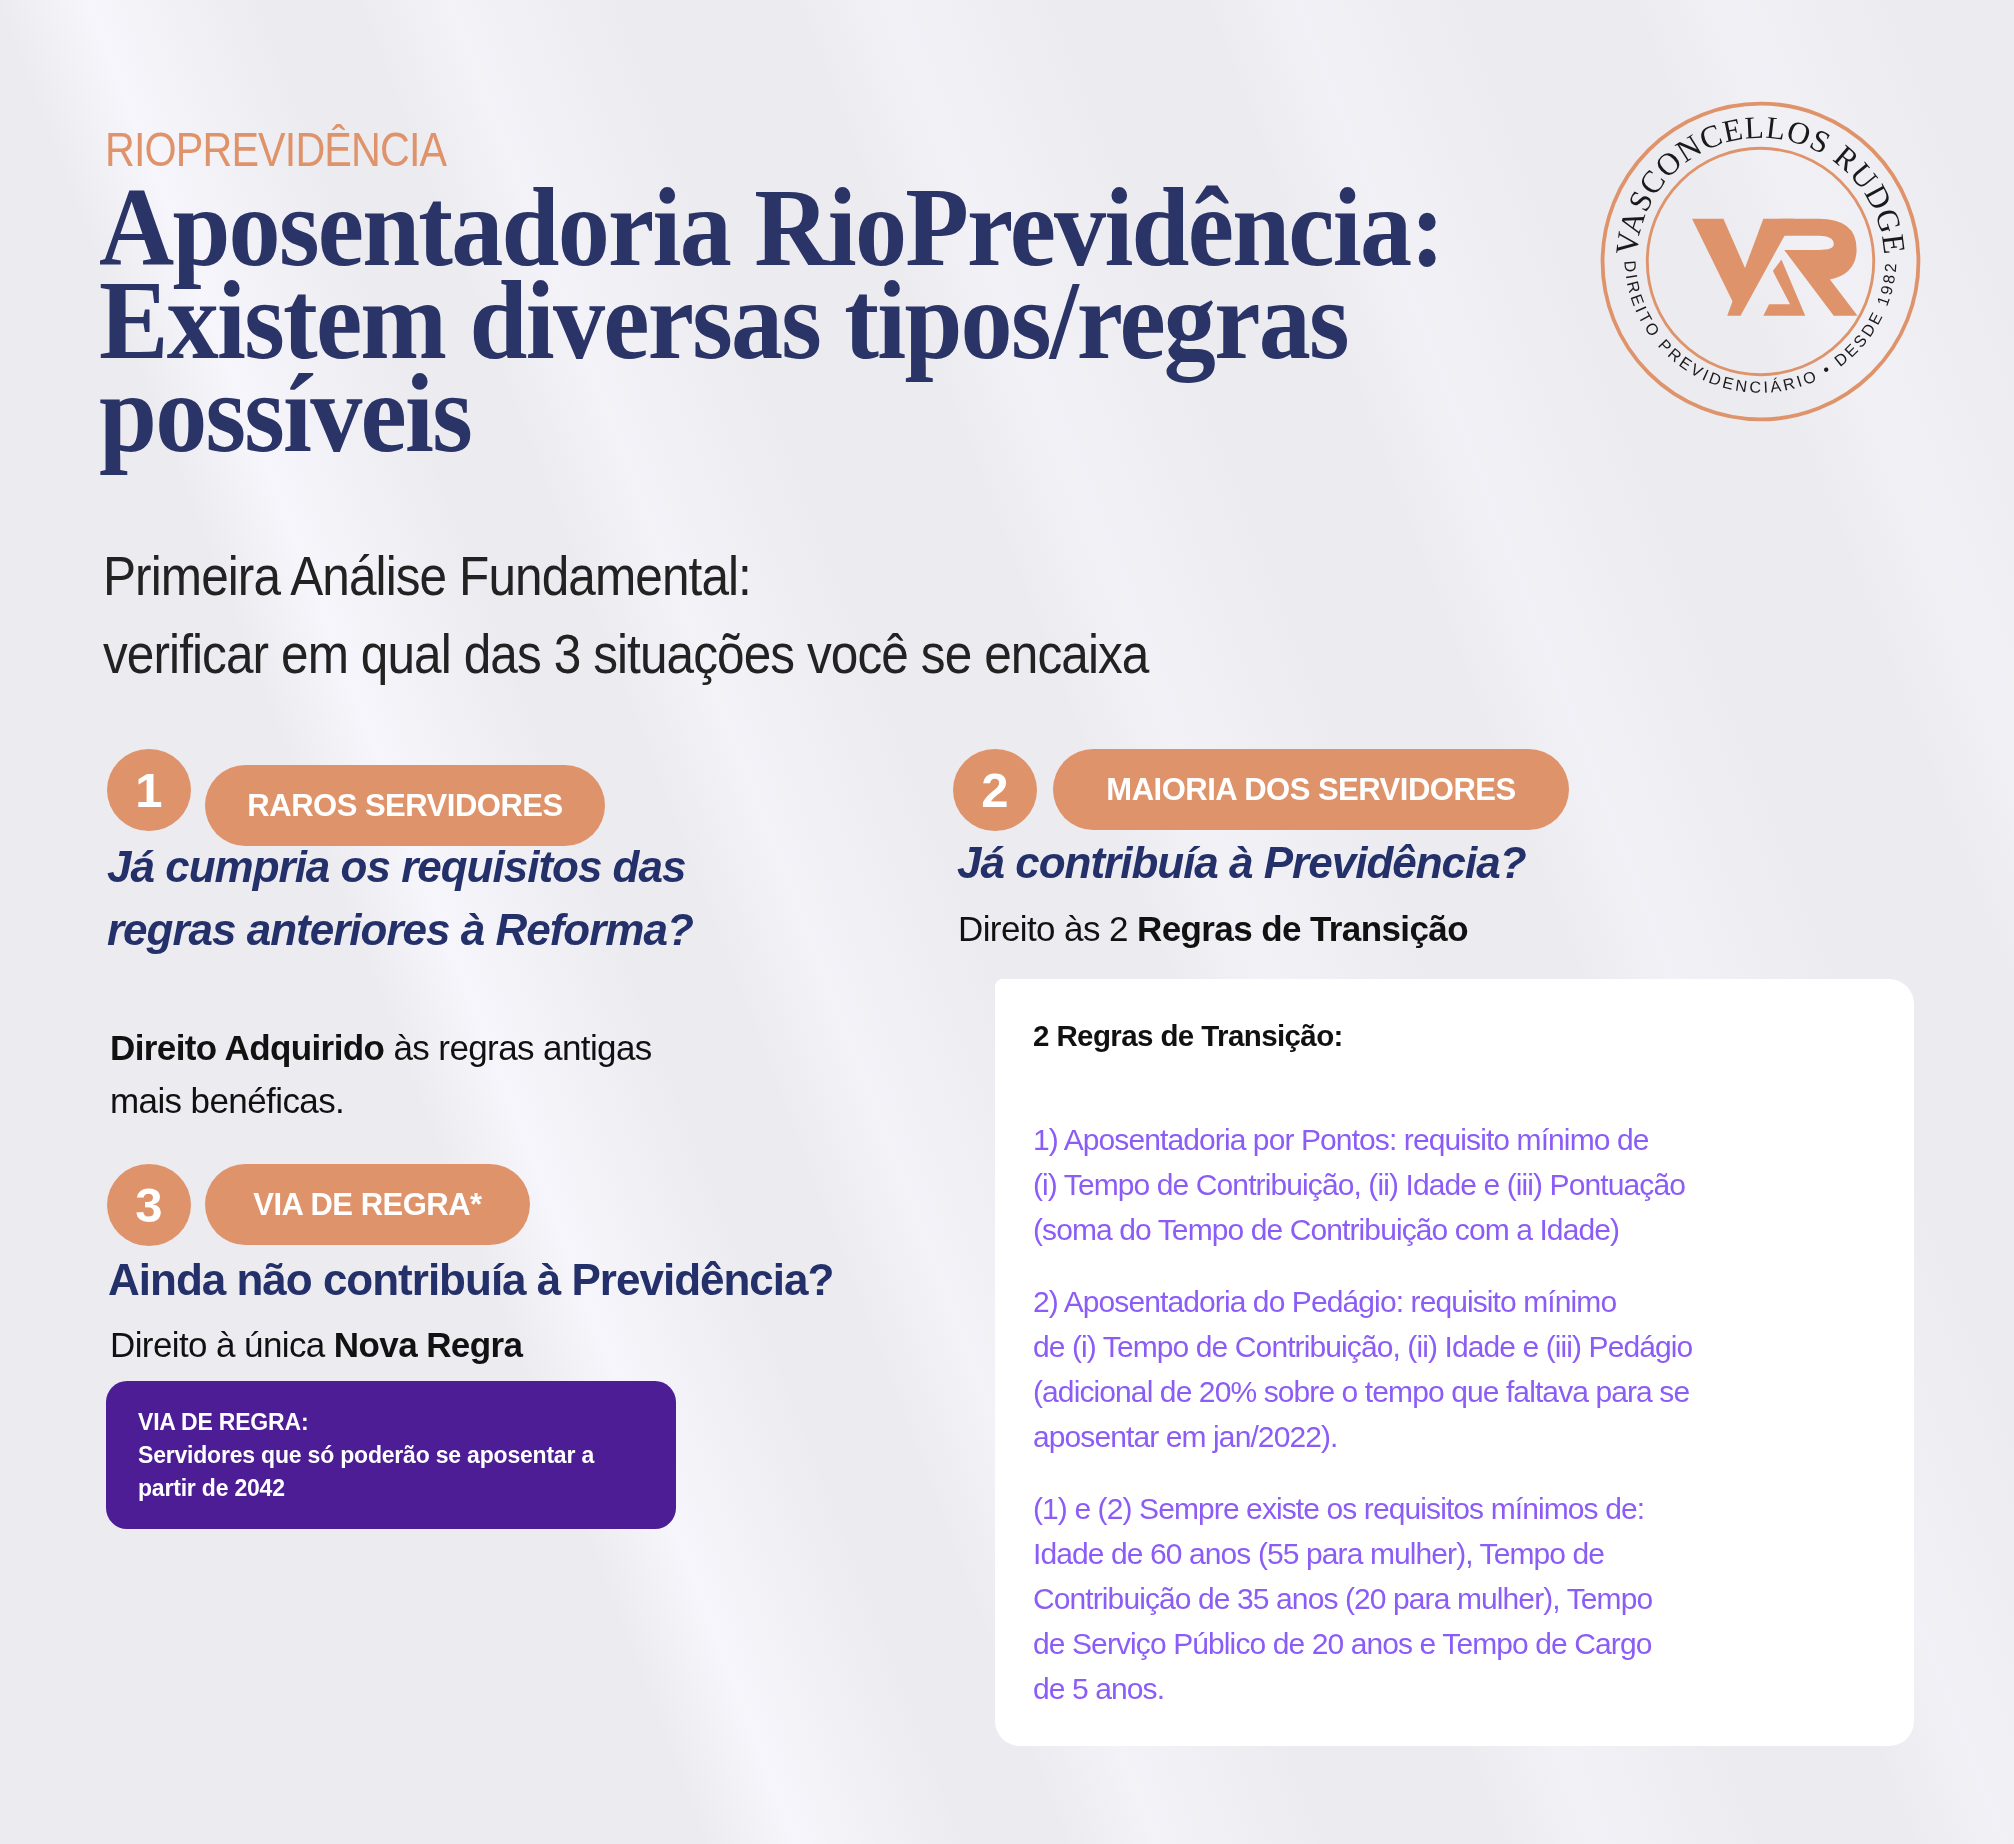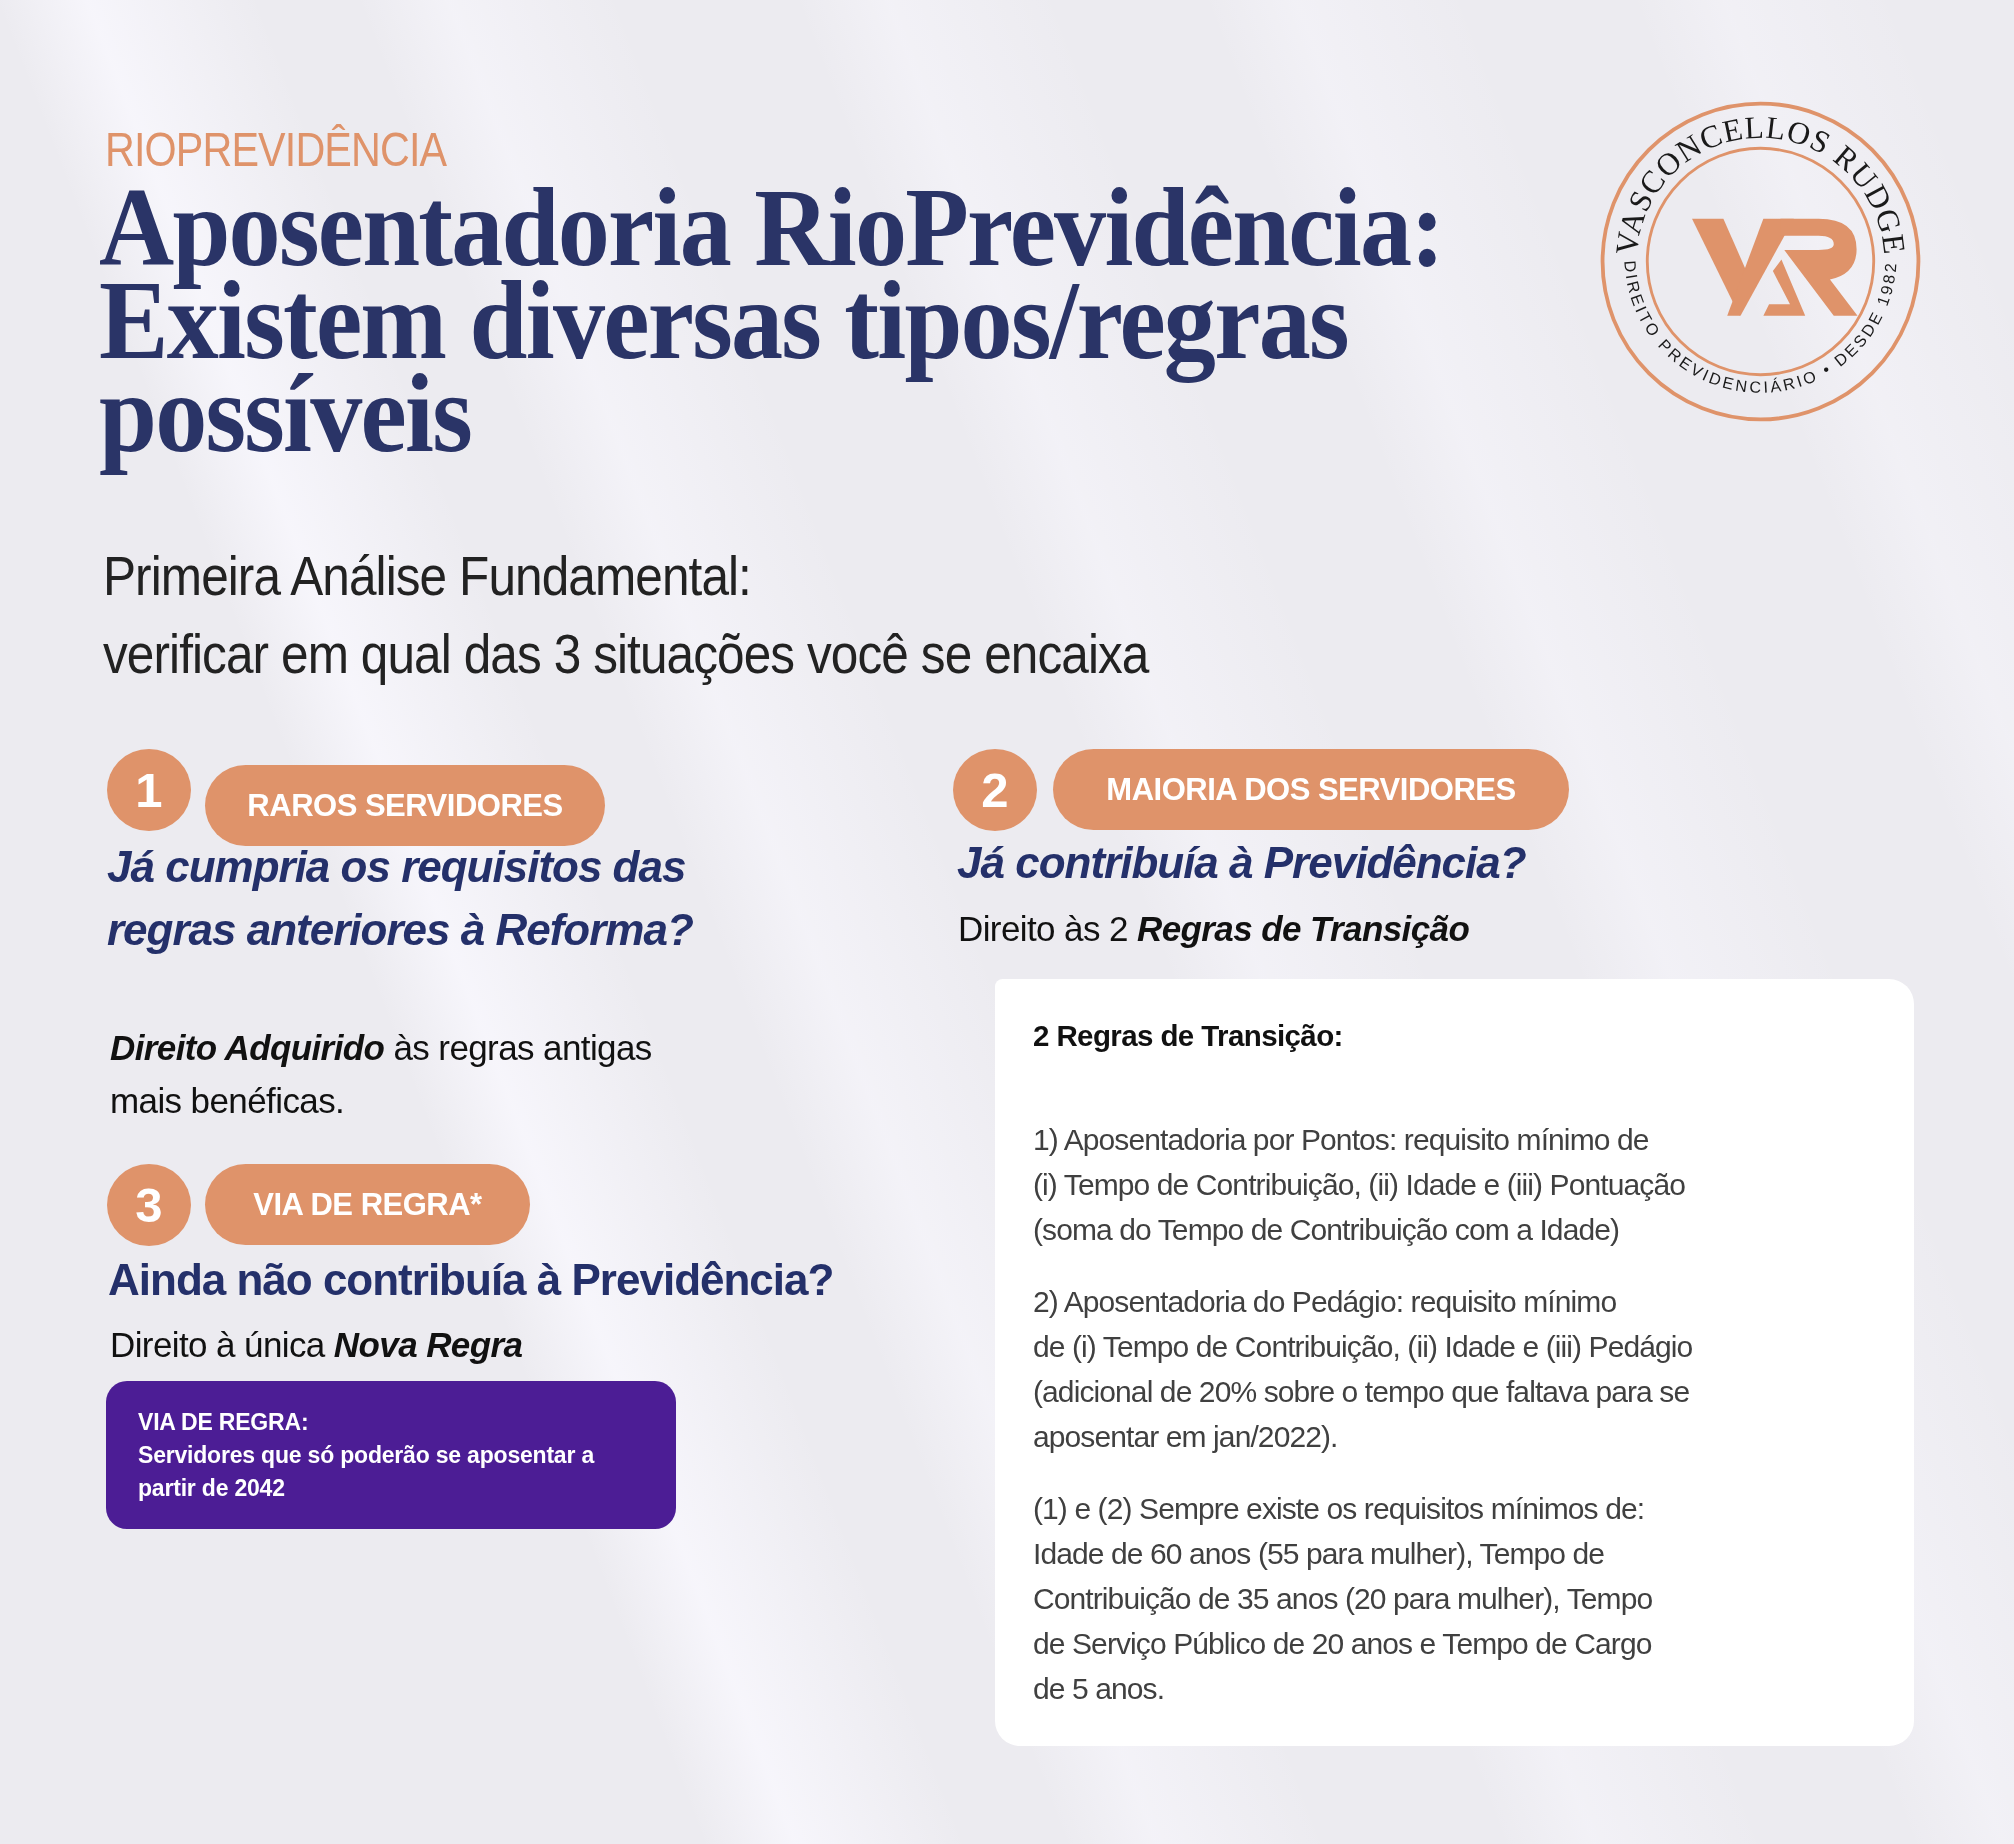--- a/index.html
+++ b/index.html
@@ -72,21 +72,21 @@
     font-size: 44px; line-height: 63px;
     letter-spacing: -1px;
     white-space: nowrap;
   }
   .q-heading.italic { font-style: italic; }
   .sub {
     font-size: 35px; line-height: 53px; color: #111;
     letter-spacing: -0.6px;
     white-space: nowrap;
   }
-  .sub b { font-weight: 700; font-style: italic; }
+  .sub b { font-weight: 700; }
 
   .note {
     left: 106px; top: 1381px; width: 570px; height: 148px;
     background: #4c1d95; border-radius: 21px;
     color: #fff; font-weight: 700;
     font-size: 23px; line-height: 33px;
     padding: 25px 0 0 32px;
     letter-spacing: -0.2px;
   }
 
@@ -94,21 +94,21 @@
     left: 995px; top: 979px; width: 919px; height: 767px;
     background: #fff;
     border-radius: 7.6px 25px 25px 25px;
     padding: 40px 38px 0 38px;
   }
   .rules-title {
     font-weight: 700; font-size: 29.5px; color: #111;
     letter-spacing: -0.6px; margin-bottom: 64px;
   }
   .rules-para {
-    font-size: 30px; line-height: 45px; color: #404040;
+    font-size: 30px; line-height: 45px; color: #8b5cf6;
     letter-spacing: -0.9px; margin-bottom: 27px;
   }
   .rules-para div { white-space: nowrap; }
 
   .logo { left: 1594px; top: 95px; width: 333px; height: 333px; }
 </style>
 </head>
 <body>
 
 <div class="bg">

